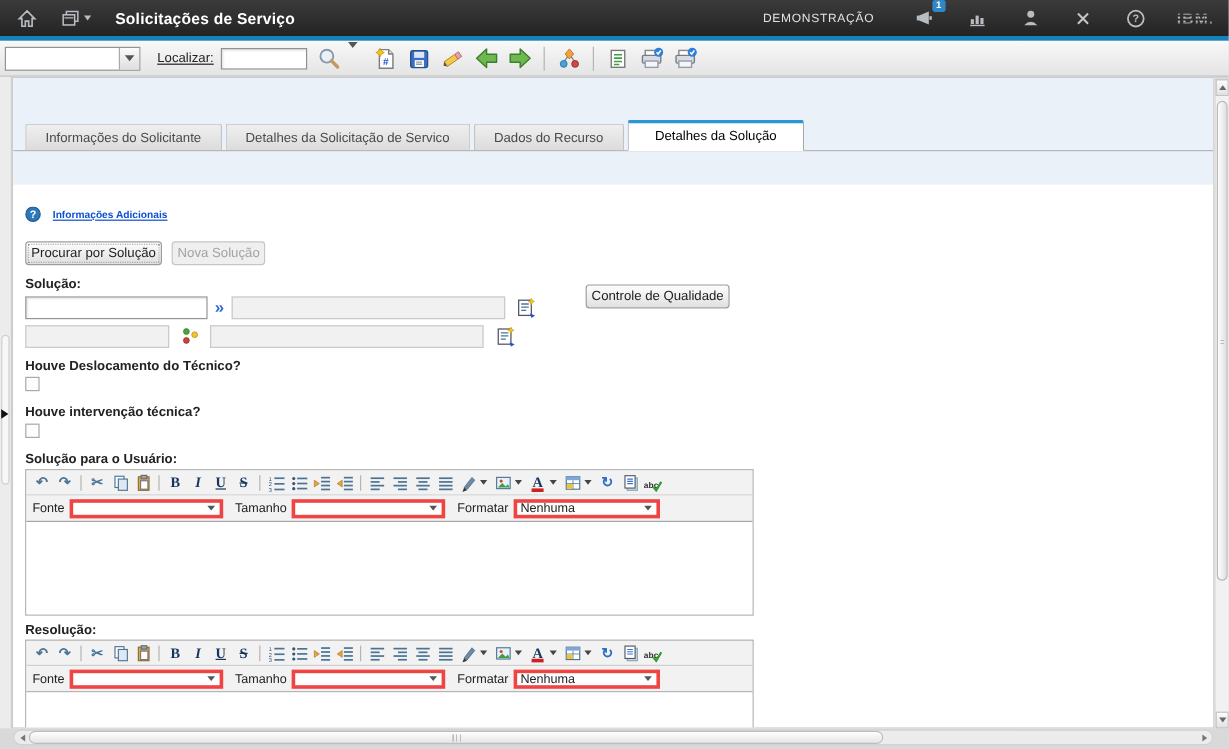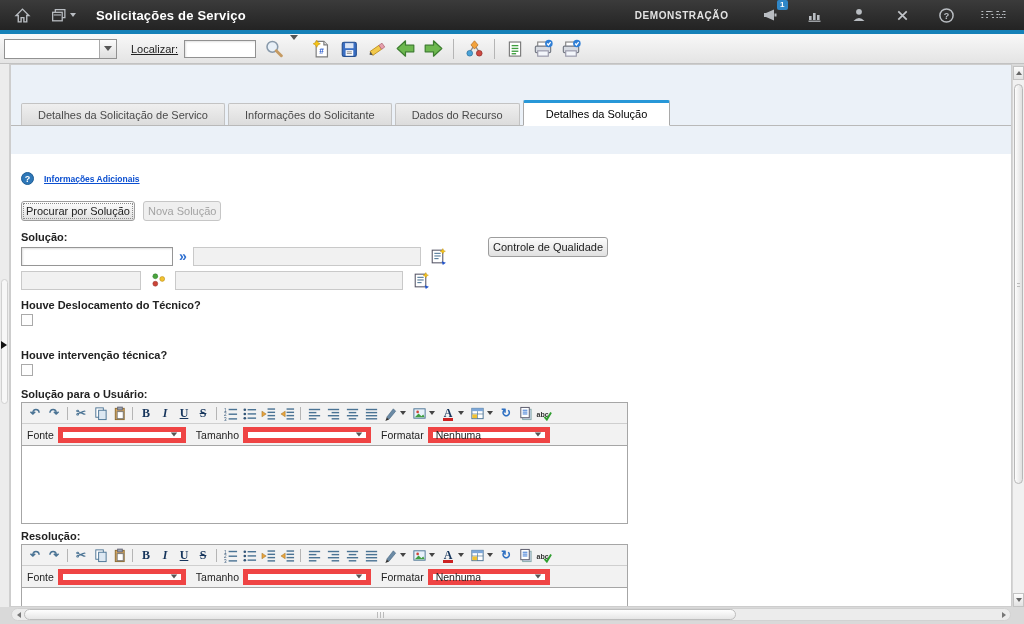--- a/index.html
+++ b/index.html
@@ -11,21 +11,21 @@
   .topbar { position:absolute; left:0; top:0; right:0; height:30px;
             background:linear-gradient(#3b3b3b,#232323);
             display:flex; align-items:center; padding:0 12px; }
   .tb-ic { display:inline-flex; align-items:center; justify-content:center;
            width:20px; height:20px; cursor:pointer; }
   .apps-wrap { display:inline-flex; align-items:center; margin-left:18px; }
   .caret-s { width:0; height:0; border-left:3.5px solid transparent; border-right:3.5px solid transparent;
              border-top:4px solid #b9bdc2; margin-left:3px; }
   .app-title { color:#fff; font-size:13px; font-weight:bold; margin-left:20px; letter-spacing:.2px; }
   .tb-right { margin-left:auto; display:flex; align-items:center; gap:24px; }
-  .env { color:#e3e3e3; font-size:10px; font-weight:bold; letter-spacing:.6px; margin-right:8px; }
+  .env { color:#e3e3e3; font-size:10px; font-weight:normal; letter-spacing:.6px; margin-right:8px; }
   .bell-wrap { position:relative; }
   .badge { position:absolute; top:-5px; right:-7px; background:#2f87c8; color:#fff;
            font-size:8px; font-weight:bold; padding:1px 3px; border-radius:2px; line-height:1; }
   .ibm { font-size:13px; font-weight:800; letter-spacing:1px; color:transparent;
          background:repeating-linear-gradient(to bottom,#b9bdc2 0 1.5px,transparent 1.5px 3px);
          -webkit-background-clip:text; background-clip:text; font-style:normal; }
   .bluebar { position:absolute; left:0; top:30px; right:0; height:4px; background:#1581b8; }
 
   
   .toolbar { position:absolute; left:0; top:34px; right:0; height:30px;
@@ -101,21 +101,21 @@
   .eic.L { font-family:"Liberation Serif", serif; font-weight:bold; color:#16355c; font-size:12px; }
   .eic.u { text-decoration:underline; }
   .eic.s { text-decoration:line-through; }
   .eic.fc { position:relative; }
   .eic.fc::after { content:""; position:absolute; left:4px; right:4px; bottom:1px; height:3px;
                    background:#cc2222; }
   .eic.src { color:#2d6fc2; font-weight:bold; }
   .esep { width:1px; height:13px; background:#b5b5b5; margin:0 3px; }
   .dcaret { width:0; height:0; border-left:3px solid transparent; border-right:3px solid transparent;
             border-top:4px solid #444; margin:0 3px 0 0; cursor:pointer; }
-  .esel { background:#fff; border:5px solid #ef4444; height:16px; display:flex; align-items:center; }
+  .esel { background:#fff; border:3px solid #ef4444; height:16px; display:flex; align-items:center; }
   .esel .txt { flex:1; font-size:10.5px; padding-left:3px; color:#222; white-space:nowrap; overflow:hidden; }
   .esel .tri-down { margin-right:3px; transform:scale(.8); }
   .w128 { width:128px; } .w122 { width:122px; }
 
   
   .splitter { position:absolute; left:0; top:64px; bottom:17px; width:10px;
               background:#ececec; border-right:1px solid #cfcfcf; }
   .split-handle { position:absolute; left:1px; right:1px; top:215px; height:125px;
                   background:#f7f7f7; border:1px solid #d0d0d0; border-radius:4px; cursor:pointer; }
   .split-arrow { position:absolute; left:1px; top:277px; width:0; height:0;
@@ -301,22 +301,22 @@
         </svg>
     </span>
   </div>
 
   <div class="workspace">
     <div class="top-section">
       <div class="hdr-row">
         <div class="hdr-spacer"></div>
       </div>
       <div class="tabs">
+        <div class="tab">Informações do Solicitante</div>
         <div class="tab">Detalhes da Solicitação de Servico</div>
-        <div class="tab">Informações do Solicitante</div>
         <div class="tab">Dados do Recurso</div>
         <div class="tab active">Detalhes da Solução</div>
       </div>
     </div>
 
     <div class="form-section">
       <div class="info-row">
         <span class="info-ic">?</span>
         <a class="info-link">Informações Adicionais</a>
       </div>
@@ -363,21 +363,21 @@
               <path d="M13 12.5 l4 1.5 -3 2 z" fill="#2255cc"></path>
             </svg>
         </span>
       </div>
 
       <button class="btn qbtn">Controle de Qualidade</button>
 
       <div class="flabel" style="margin-top:8px;">Houve Deslocamento do Técnico?</div>
       <div class="cb"></div>
 
-      <div class="flabel" style="margin-top:23px;">Houve intervenção técnica?</div>
+      <div class="flabel" style="margin-top:12px;">Houve intervenção técnica?</div>
       <div class="cb"></div>
 
       <div class="flabel" style="margin-top:12px;">Solução para o Usuário:</div>
 
       <div class="editor">
         <div class="etb1">
           <span class="eic g">↶</span>
           <span class="eic g">↷</span>
           <i class="esep"></i>
           <span class="eic g">✂</span>

